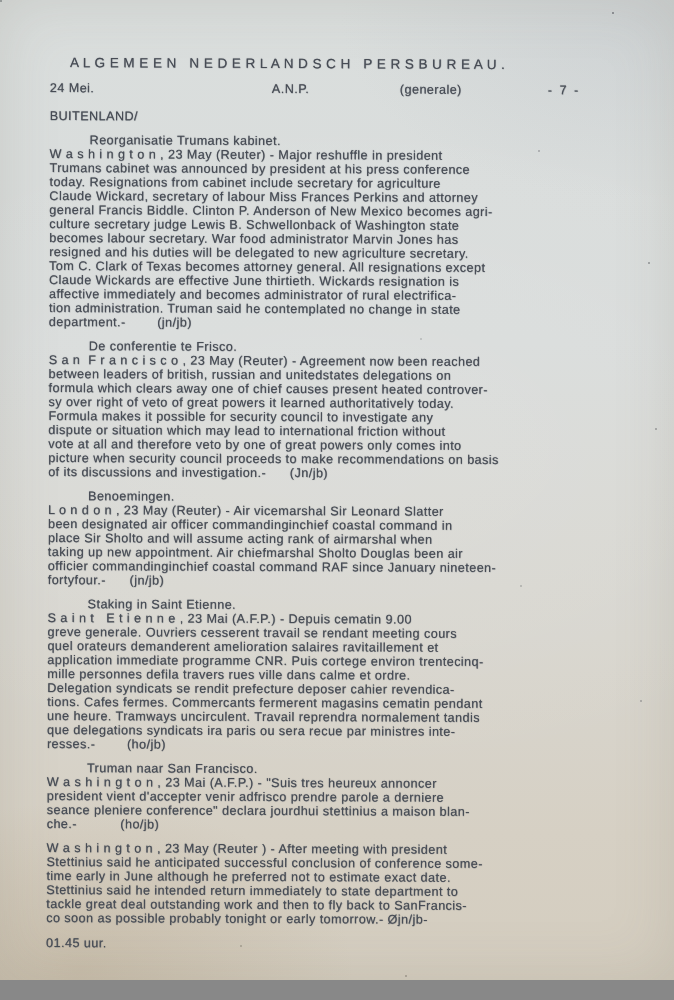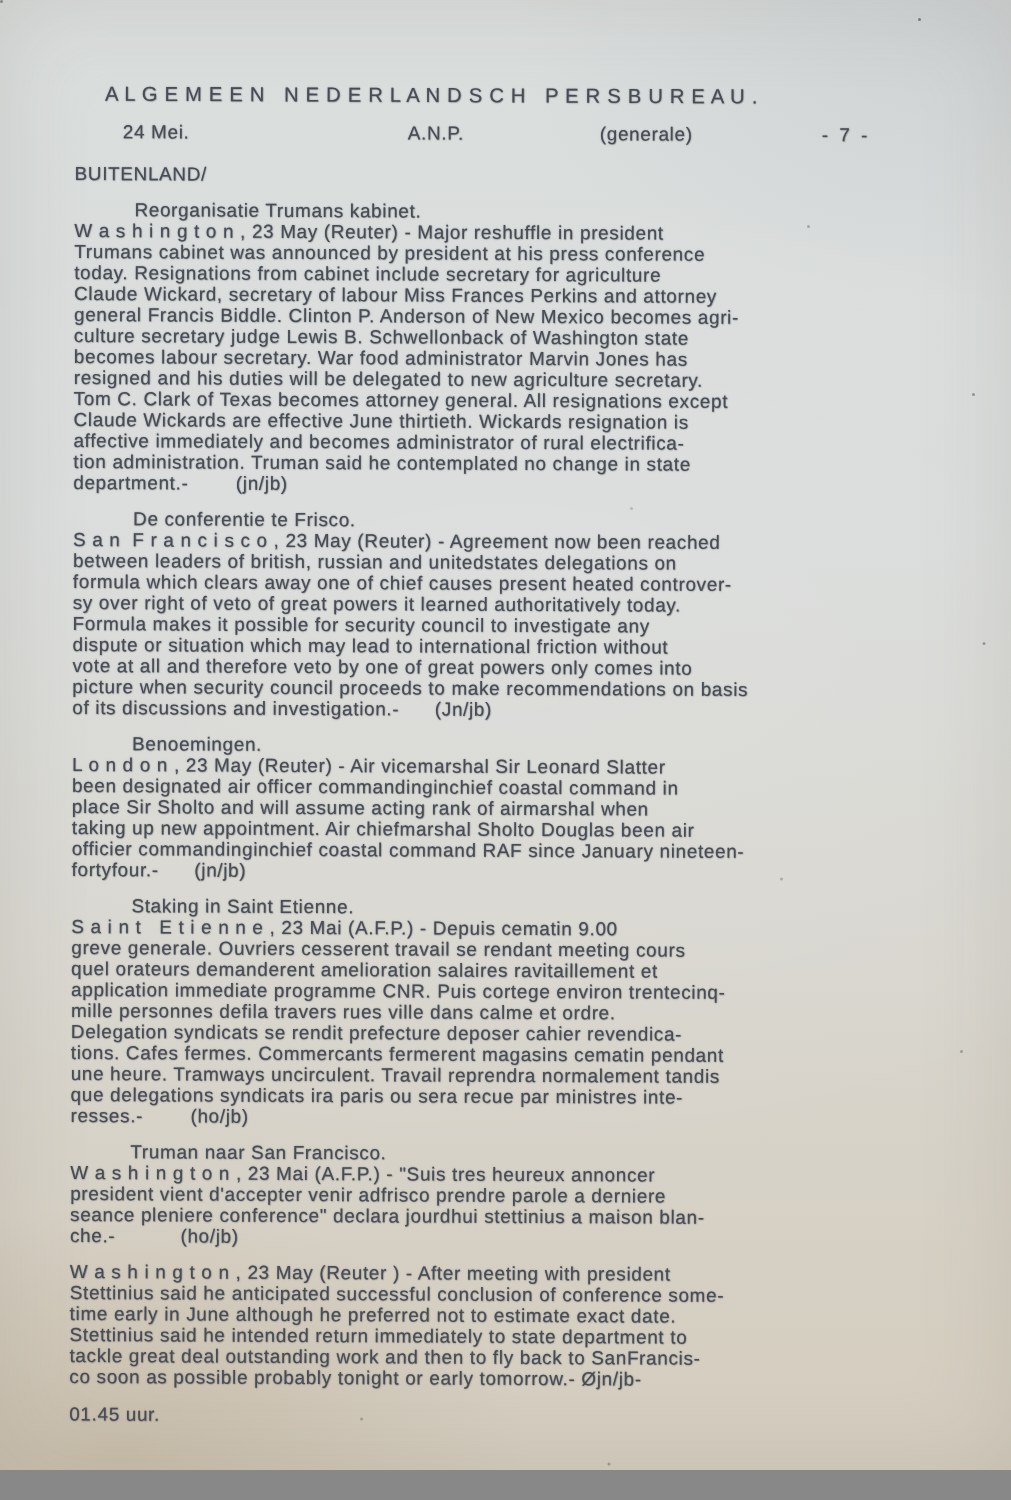--- a/index.html
+++ b/index.html
@@ -61,21 +61,21 @@
   .masthead {
     padding-left: 20px;
     font-size: 13.5px;
     white-space: pre;
   }
   .issue-line {
     position: relative;
     margin-top: 11px;
     height: 15px;
   }
-  .issue-line .date      { position: absolute; left: 0; margin-left: 32px; }
+  .issue-line .date      { position: absolute; left: 0; }
   .issue-line .agency    { position: absolute; left: 222px; }
   .issue-line .copyright { position: absolute; left: 350px; }
   .issue-line .pageno    { position: absolute; left: 498px; letter-spacing: 2px; }
   .rubric {
     margin-top: 13px;
   }
   .articles { margin-top: 2px; }
   .article { margin-top: 10px; }
   .article-title {
     padding-left: 40px;

